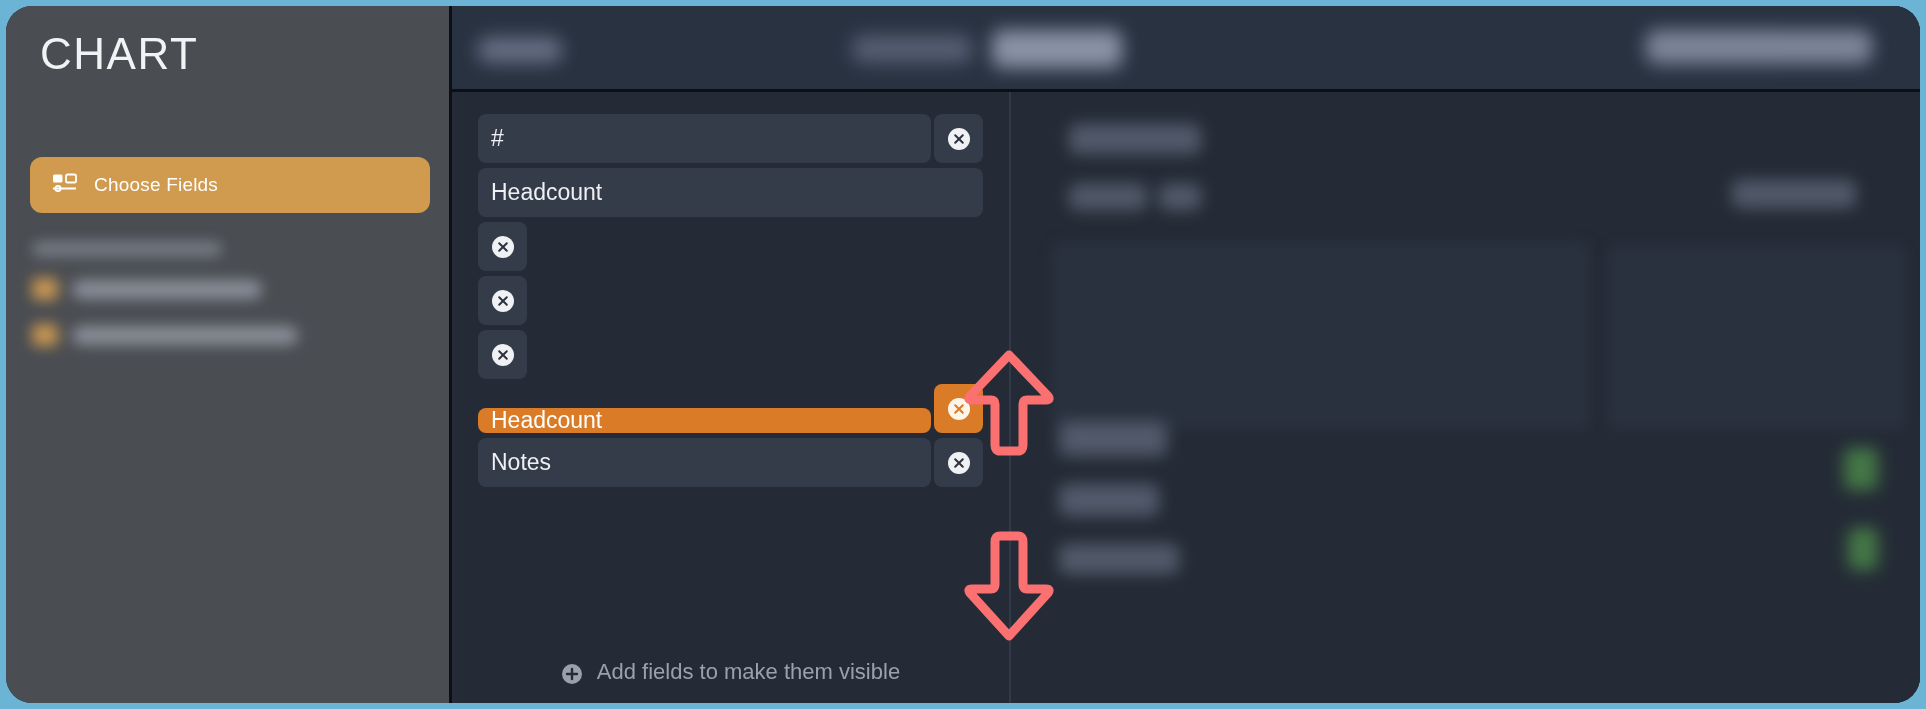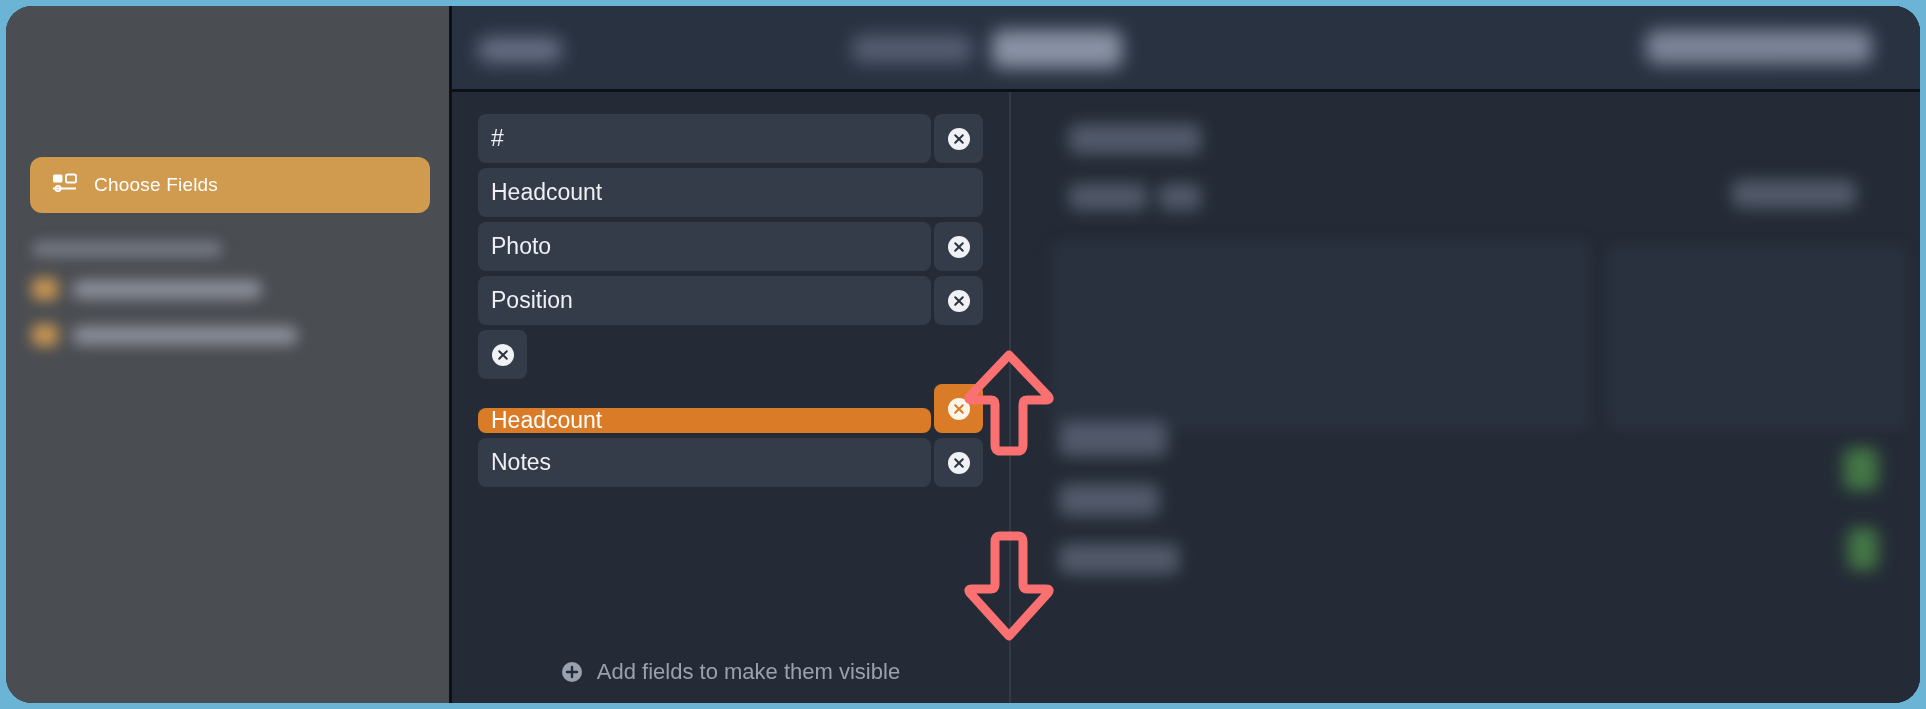--- a/index.html
+++ b/index.html
@@ -190,21 +190,21 @@
   }
   .field-row.selected .field-remove { background: #d97b27; }
 
   .x-circle { width: 24px; height: 24px; display:block; }
 
   #add-fields-row {
     position: absolute;
     left: 0; right: 0;
     bottom: 18px;
     display: flex;
-    align-items: center;
+    align-items: flex-end;
     justify-content: center;
     gap: 14px;
     cursor: pointer;
   }
   #add-fields-row .af-label {
     font-size: 22px;
     color: #9aa1ae;
   }
   .plus-circle { width: 22px; height: 22px; display:block; }
 
@@ -245,20 +245,21 @@
   #arrow-up   { left: 963px; top: 348px; width: 92px;  height: 110px; }
   #arrow-down { left: 963px; top: 525px; width: 92px;  height: 118px; }
 </style>
 </head>
 <body>
 
 <div id="app-frame">
   <div id="window-card">
 
     <aside id="sidebar">
+      <div id="sidebar-title">CHART</div>
 
       <button id="choose-fields-button">
         <span>
           <svg class="fields-icon" viewBox="0 0 26 24" fill="none" xmlns="http://www.w3.org/2000/svg">
             <rect x="1" y="1.5" width="9.5" height="8" rx="1.6" fill="#ffffff"></rect>
             <rect x="14" y="1.5" width="10" height="8" rx="1.6" stroke="#ffffff" stroke-width="1.8" fill="none"></rect>
             <line x1="1" y1="15.5" x2="24" y2="15.5" stroke="#ffffff" stroke-width="1.8"></line>
             <circle cx="6" cy="15.5" r="2.6" stroke="#ffffff" stroke-width="1.8" fill="none"></circle>
           </svg>
         </span>
@@ -301,31 +302,29 @@
                 </svg>
               </button>
             </div>
 
             <div class="field-row no-remove">
               <div class="field-chip">Headcount</div>
 
             </div>
 
             <div class="field-row">
-              <div class="field-chip">Photo</div>
               <button class="field-remove">
                 <svg class="x-circle" viewBox="0 0 24 24" xmlns="http://www.w3.org/2000/svg">
                   <circle cx="12" cy="12" r="11" fill="#f0f1f4"></circle>
                   <path d="M8.2 8.2 L15.8 15.8 M15.8 8.2 L8.2 15.8" stroke="#2c323e" stroke-width="2" stroke-linecap="round"></path>
                 </svg>
               </button>
             </div>
 
             <div class="field-row">
-              <div class="field-chip">Position</div>
               <button class="field-remove">
                 <svg class="x-circle" viewBox="0 0 24 24" xmlns="http://www.w3.org/2000/svg">
                   <circle cx="12" cy="12" r="11" fill="#f0f1f4"></circle>
                   <path d="M8.2 8.2 L15.8 15.8 M15.8 8.2 L8.2 15.8" stroke="#2c323e" stroke-width="2" stroke-linecap="round"></path>
                 </svg>
               </button>
             </div>
 
             <div class="field-row">
               <button class="field-remove">

